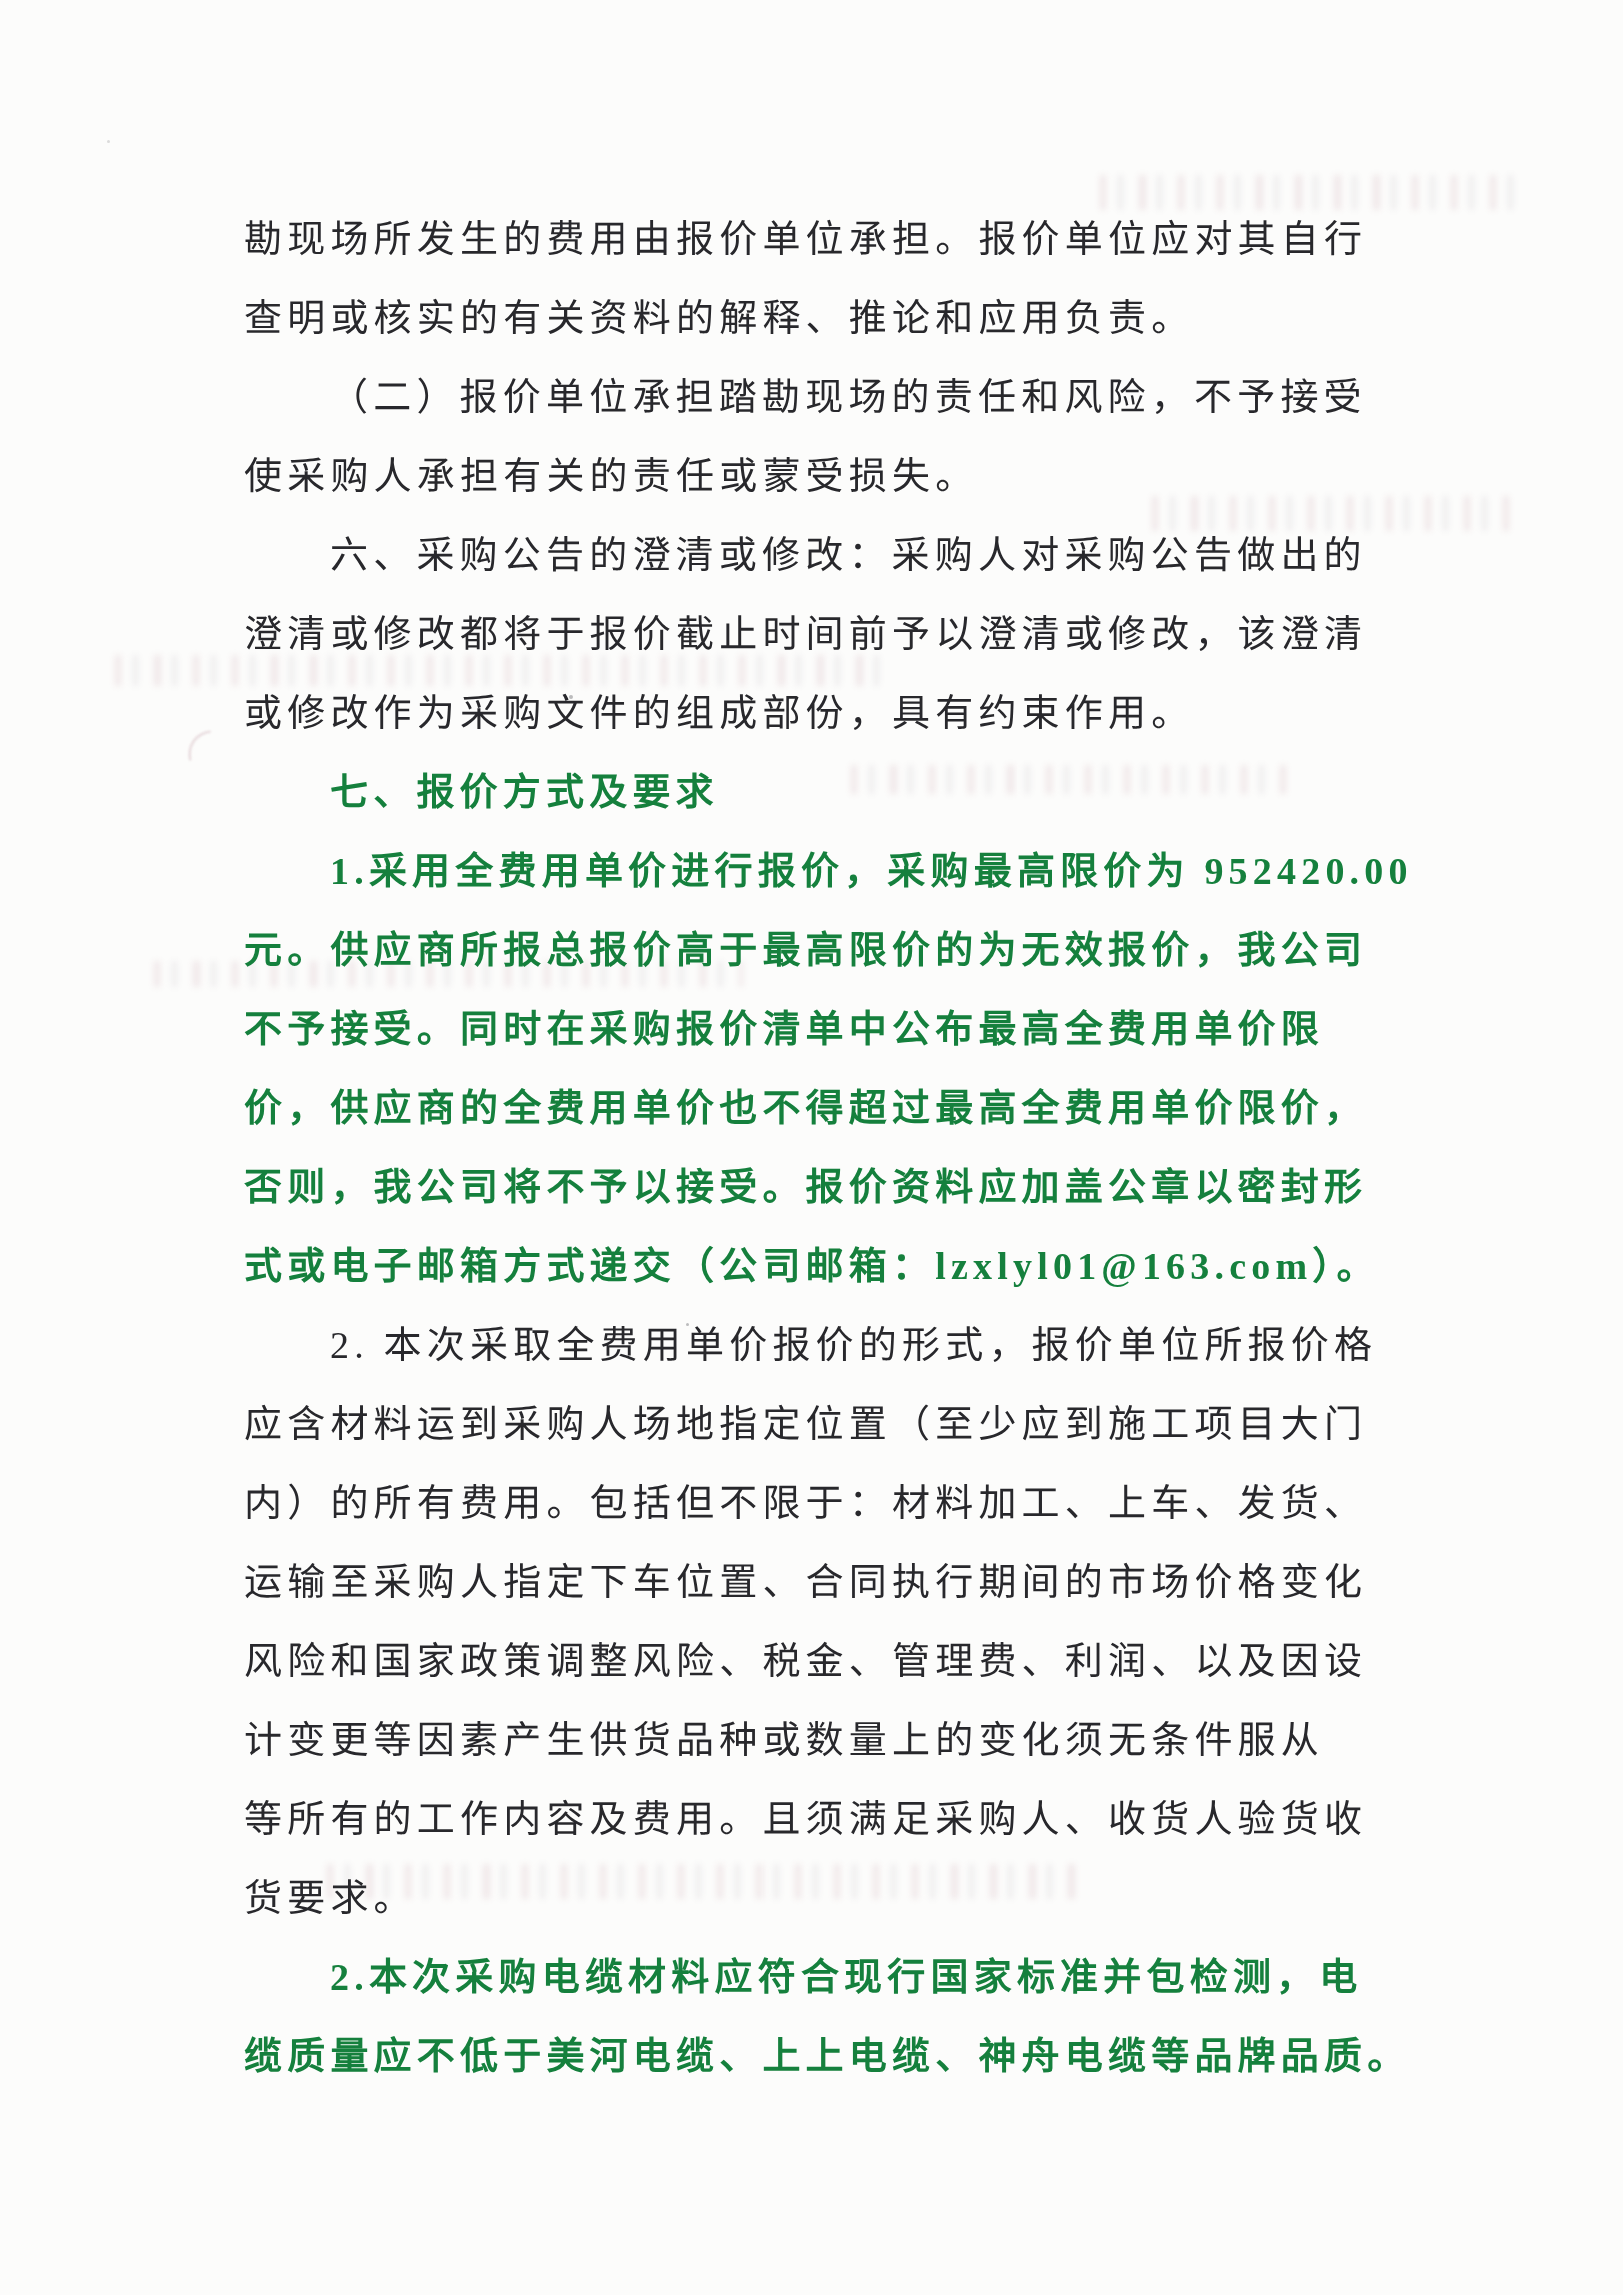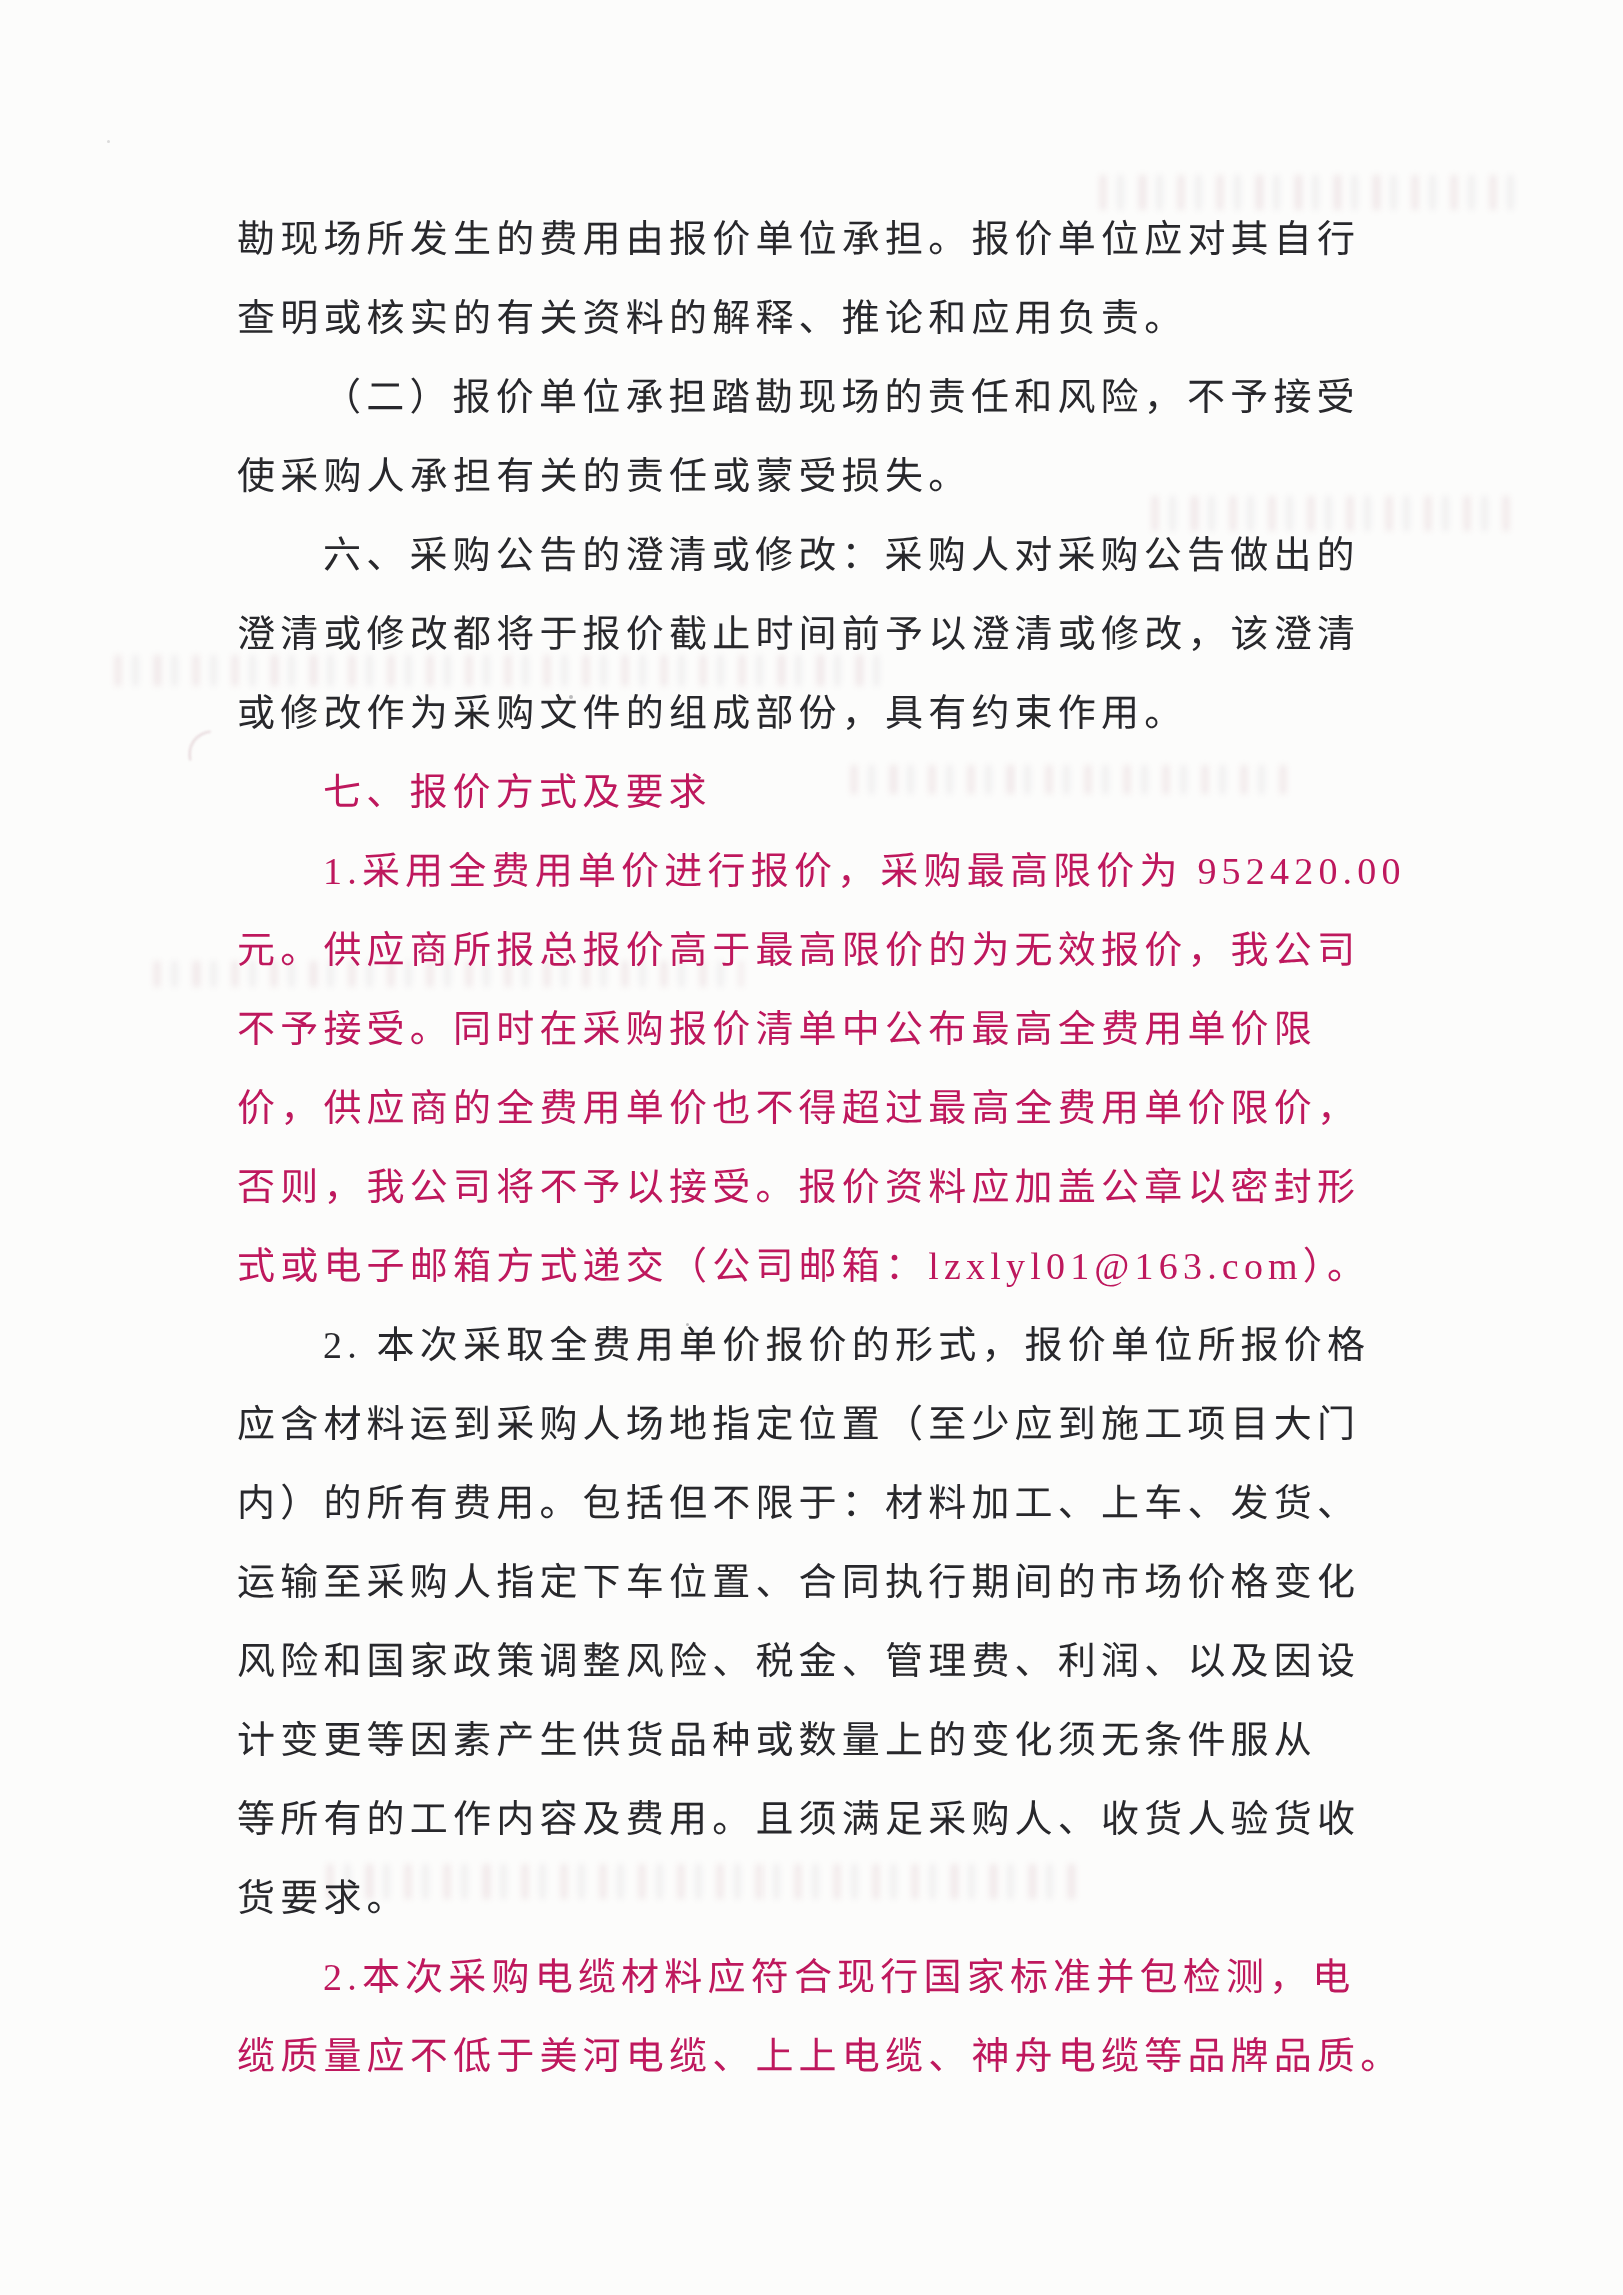--- a/index.html
+++ b/index.html
@@ -3,28 +3,28 @@
 <meta charset="utf-8">
 <style>
   html,body { margin:0; padding:0; background:#e8e8e8; }
   .page {
     position:relative;
     width:1623px; height:2295px;
     background:#fcfcfb;
     overflow:hidden;
     font-family:"Liberation Serif","DejaVu Serif",serif;
   }
-  .doc { position:absolute; left:237px; top:200px; }
+  .doc { position:absolute; left:244px; top:200px; }
   .line {
     height:79px; line-height:79px;
     font-size:38px; letter-spacing:5.2px;
     color:#28282c;
     white-space:nowrap;
   }
-  .line.b { font-weight:normal; color:#be185d; }
+  .line.b { font-weight:bold; color:#15803d; }
   .line.ind { padding-left:86px; }
 
   
   .ghost {
     position:absolute; height:35px;
     opacity:.45; filter:blur(3.3px);
     background:repeating-linear-gradient(90deg,
       rgba(186,138,150,.40) 0px, rgba(186,138,150,.40) 6.5px,
       rgba(255,255,255,0) 6.5px, rgba(255,255,255,0) 17.7px,
       rgba(150,142,152,.32) 17.7px, rgba(150,142,152,.32) 23px,

